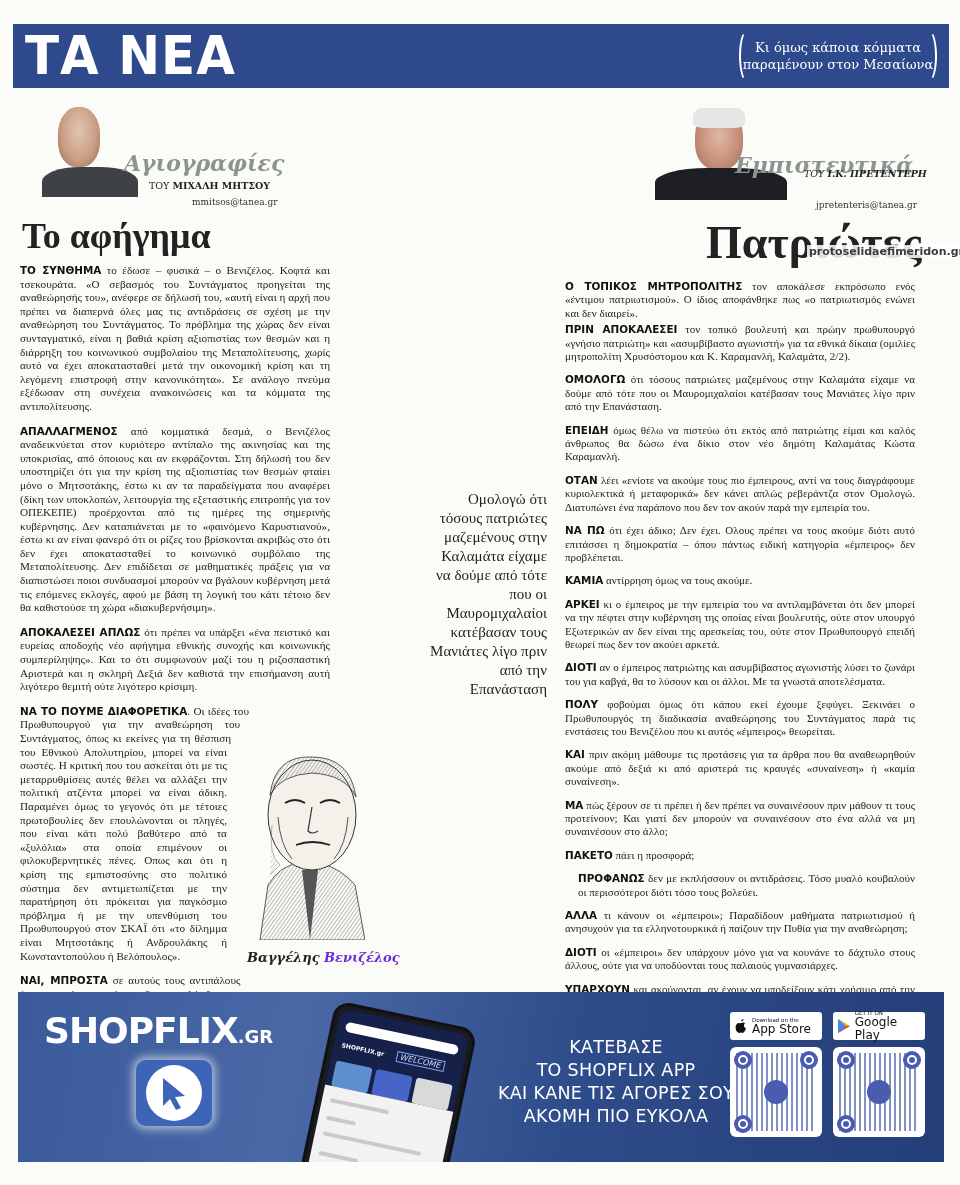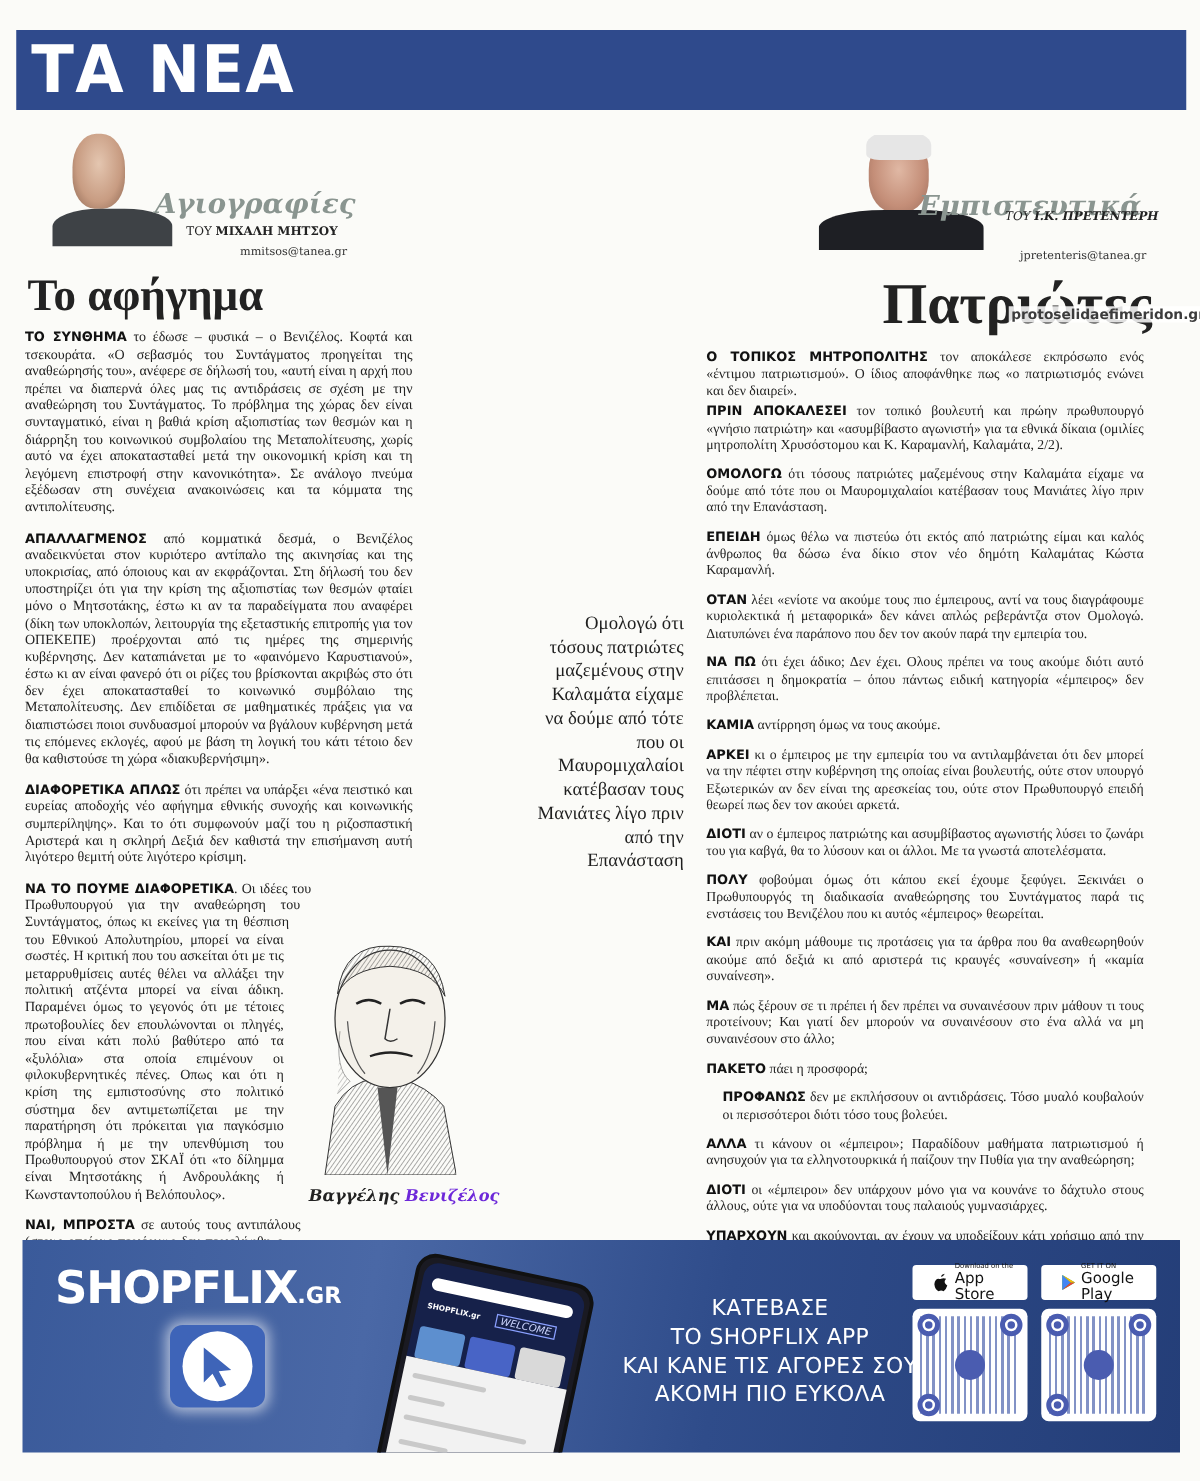--- a/index.html
+++ b/index.html
@@ -128,21 +128,21 @@
   .ad-phone .tile { flex: 1; height: 26px; border-radius: 3px; }
   .ad-phone .tile.a { background: #5d8fcf; } .ad-phone .tile.b { background: #4864c6; } .ad-phone .tile.c { background: #d9d9d9; }
   .ad-phone .line { position: absolute; left: 8px; height: 4px; background: #c9c9c9; border-radius: 2px; }
 
   .ad-cta {
     position: absolute; left: 478px; top: 44px; width: 240px; text-align: center;
     color: #fff; font-family: "DejaVu Sans", sans-serif; font-size: 17.5px; line-height: 23px; letter-spacing: 0.3px;
   }
   .store-btn {
     position: absolute; top: 20px; width: 92px; height: 28px; background: #fff; border-radius: 3px;
-    display: flex; align-items: center; gap: 4px; padding-left: 16px; font-family: "DejaVu Sans", sans-serif; color: #111;
+    display: flex; align-items: center; gap: 4px; padding-left: 4px; font-family: "DejaVu Sans", sans-serif; color: #111;
   }
   .store-btn .small { font-size: 5.5px; line-height: 6px; display: block; }
   .store-btn .big { font-size: 12px; line-height: 13px; display: block; }
   .qr {
     position: absolute; top: 55px; width: 92px; height: 90px; background: #fff; border-radius: 6px; overflow: hidden;
   }
   .qr .pat {
     position: absolute; inset: 6px;
     background:
       repeating-linear-gradient(90deg, #4058a8 0 2px, transparent 2px 5px),
@@ -151,38 +151,42 @@
   }
   .qr .eye { position: absolute; width: 18px; height: 18px; border-radius: 50%; border: 4px solid #4a5cb0; background: #fff; }
   .qr .eye::after { content:""; position:absolute; left:2px; top:2px; width:6px; height:6px; border-radius:50%; background:#4a5cb0; }
   .qr .mid { position: absolute; left: 34px; top: 33px; width: 24px; height: 24px; border-radius: 50%; background: #4a5cb0; }
 </style>
 </head>
 <body>
 
 <header class="masthead">
   <div class="masthead-logo">ΤΑ ΝΕΑ</div>
+  <div class="masthead-tag">
+    <span>Κι όμως κάποια κόμματα</span>
+    <span>παραμένουν στον Μεσαίωνα</span>
+  </div>
 </header>
 
 <div class="author-photo" style="left:38px;top:105px;width:100px;height:92px;background:#fbfbf8;">
   <div class="head" style="left:20px;top:2px;width:42px;height:60px;"></div>
   <div class="body" style="left:4px;top:62px;width:96px;height:36px;background:#3e4246;"></div>
 </div>
 <div class="col-name" style="left:124px;top:150px;">Αγιογραφίες</div>
 <div class="col-byline" style="left:149px;top:180px;">
   <span>ΤΟΥ</span>
   <b>ΜΙΧΑΛΗ ΜΗΤΣΟΥ</b>
 </div>
 <div class="col-email" style="left:192px;top:197px;">mmitsos@tanea.gr</div>
 <h1 class="headline" style="left:22px;top:218px;font-size:36px;">Το αφήγημα</h1>
 
 <div class="article" style="left:20px;top:264px;width:310px;">
   <p><span class="lead">ΤΟ ΣΥΝΘΗΜΑ</span><span> το έδωσε – φυσικά – ο Βενιζέλος. Κοφτά και τσεκουράτα. «Ο σεβασμός του Συντάγματος προηγείται της αναθεώρησής του», ανέφερε σε δήλωσή του, «αυτή είναι η αρχή που πρέπει να διαπερνά όλες μας τις αντιδράσεις σε σχέση με την αναθεώρηση του Συντάγματος. Το πρόβλημα της χώρας δεν είναι συνταγματικό, είναι η βαθιά κρίση αξιοπιστίας των θεσμών και η διάρρηξη του κοινωνικού συμβολαίου της Μεταπολίτευσης, χωρίς αυτό να έχει αποκατασταθεί μετά την οικονομική κρίση και τη λεγόμενη επιστροφή στην κανονικότητα». Σε ανάλογο πνεύμα εξέδωσαν στη συνέχεια ανακοινώσεις και τα κόμματα της αντιπολίτευσης.</span></p>
   <p><span class="lead">ΑΠΑΛΛΑΓΜΕΝΟΣ</span><span> από κομματικά δεσμά, ο Βενιζέλος αναδεικνύεται στον κυριότερο αντίπαλο της ακινησίας και της υποκρισίας, από όποιους και αν εκφράζονται. Στη δήλωσή του δεν υποστηρίζει ότι για την κρίση της αξιοπιστίας των θεσμών φταίει μόνο ο Μητσοτάκης, έστω κι αν τα παραδείγματα που αναφέρει (δίκη των υποκλοπών, λειτουργία της εξεταστικής επιτροπής για τον ΟΠΕΚΕΠΕ) προέρχονται από τις ημέρες της σημερινής κυβέρνησης. Δεν καταπιάνεται με το «φαινόμενο Καρυστιανού», έστω κι αν είναι φανερό ότι οι ρίζες του βρίσκονται ακριβώς στο ότι δεν έχει αποκατασταθεί το κοινωνικό συμβόλαιο της Μεταπολίτευσης. Δεν επιδίδεται σε μαθηματικές πράξεις για να διαπιστώσει ποιοι συνδυασμοί μπορούν να βγάλουν κυβέρνηση μετά τις επόμενες εκλογές, αφού με βάση τη λογική του κάτι τέτοιο δεν θα καθιστούσε τη χώρα «διακυβερνήσιμη».</span></p>
-  <p><span class="lead">ΔΙΑΦΟΡΕΤΙΚΑ ΑΠΛΩΣ</span><span> ότι πρέπει να υπάρξει «ένα πειστικό και ευρείας αποδοχής νέο αφήγημα εθνικής συνοχής και κοινωνικής συμπερίληψης». Και το ότι συμφωνούν μαζί του η ριζοσπαστική Αριστερά και η σκληρή Δεξιά δεν καθιστά την επισήμανση αυτή λιγότερο θεμιτή ούτε λιγότερο κρίσιμη.</span></p>
+  <p><span class="lead">ΑΠΟΚΑΛΕΣΕΙ ΑΠΛΩΣ</span><span> ότι πρέπει να υπάρξει «ένα πειστικό και ευρείας αποδοχής νέο αφήγημα εθνικής συνοχής και κοινωνικής συμπερίληψης». Και το ότι συμφωνούν μαζί του η ριζοσπαστική Αριστερά και η σκληρή Δεξιά δεν καθιστά την επισήμανση αυτή λιγότερο θεμιτή ούτε λιγότερο κρίσιμη.</span></p>
   <p><span class="wrap-float" style="margin-top:96px;height:140px;"></span><span class="lead">ΝΑ ΤΟ ΠΟΥΜΕ ΔΙΑΦΟΡΕΤΙΚΑ</span><span>. Οι ιδέες του Πρωθυπουργού για την αναθεώρηση του Συντάγματος, όπως κι εκείνες για τη θέσπιση του Εθνικού Απολυτηρίου, μπορεί να είναι σωστές. Η κριτική που του ασκείται ότι με τις μεταρρυθμίσεις αυτές θέλει να αλλάξει την πολιτική ατζέντα μπορεί να είναι άδικη. Παραμένει όμως το γεγονός ότι με τέτοιες πρωτοβουλίες δεν επουλώνονται οι πληγές, που είναι κάτι πολύ βαθύτερο από τα «ξυλόλια» στα οποία επιμένουν οι φιλοκυβερνητικές πένες. Οπως και ότι η κρίση της εμπιστοσύνης στο πολιτικό σύστημα δεν αντιμετωπίζεται με την παρατήρηση ότι πρόκειται για παγκόσμιο πρόβλημα ή με την υπενθύμιση του Πρωθυπουργού στον ΣΚΑΪ ότι «το δίλημμα είναι Μητσοτάκης ή Ανδρουλάκης ή Κωνσταντοπούλου ή Βελόπουλος».</span></p>
   <p><span class="wrap-float" style="height:120px;"></span><span class="lead">ΝΑΙ, ΜΠΡΟΣΤΑ</span><span> σε αυτούς τους αντιπάλους (στους οποίους περιέργως δεν περιελήφθη ο Τσίπρας), πολλοί ψηφοφόροι θα κλείσουν τη μύτη τους και θα ψηφίσουν Μητσοτάκη. Ναι, μπορεί ο τελευταίος να εξασφαλίσει μετά τις δεύτερες εκλογές την τρίτη θητεία που τόσο λαχταράει. Θα νιώθει όμως βαθιά μέσα του ότι εκπλήρωσε το καθήκον του προς την πατρίδα; Για να θυμηθούμε πάλι τον Βενιζέλο, θα μπορούμε να μιλάμε για επιστροφή στην κανονικότητα;</span></p>
 </div>
 
 <div class="sketch">
   <svg width="115" height="195" viewBox="0 0 115 195">
     <defs>
       <pattern id="hatch" width="3" height="3" patternUnits="userSpaceOnUse" patternTransform="rotate(35)">
         <line x1="0" y1="0" x2="0" y2="3" stroke="#444" stroke-width="0.7"></line>
       </pattern>

